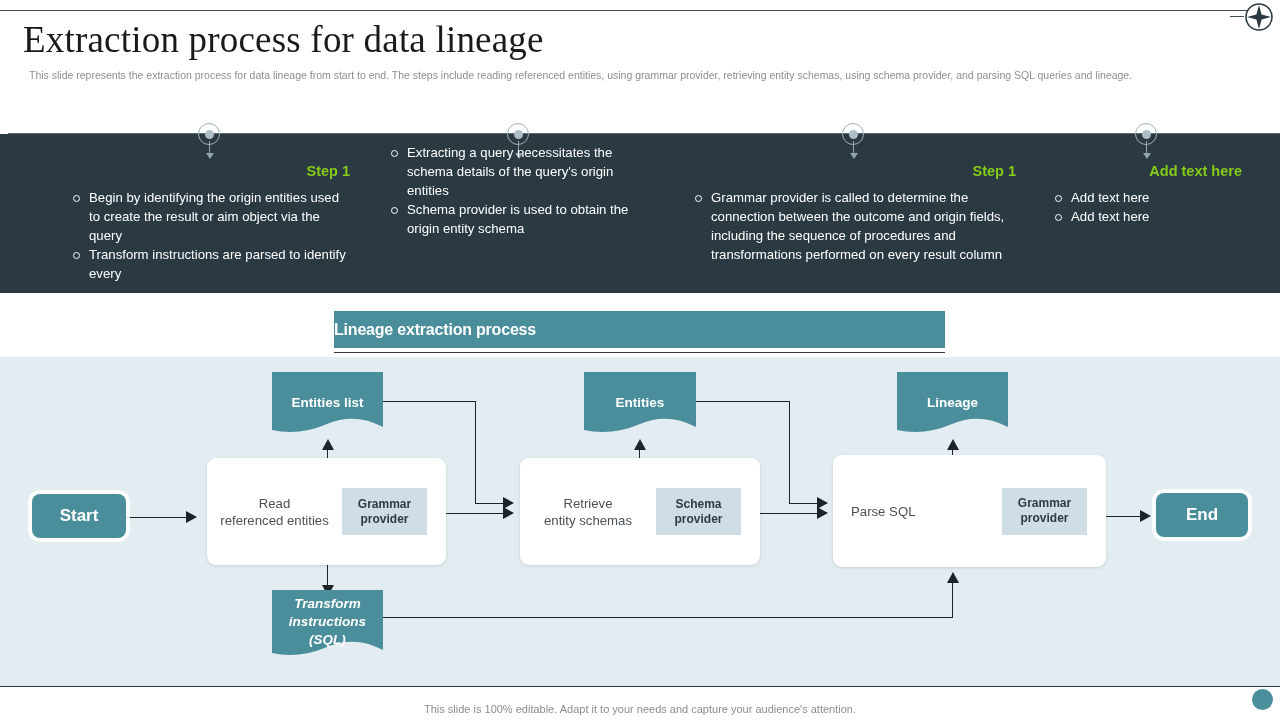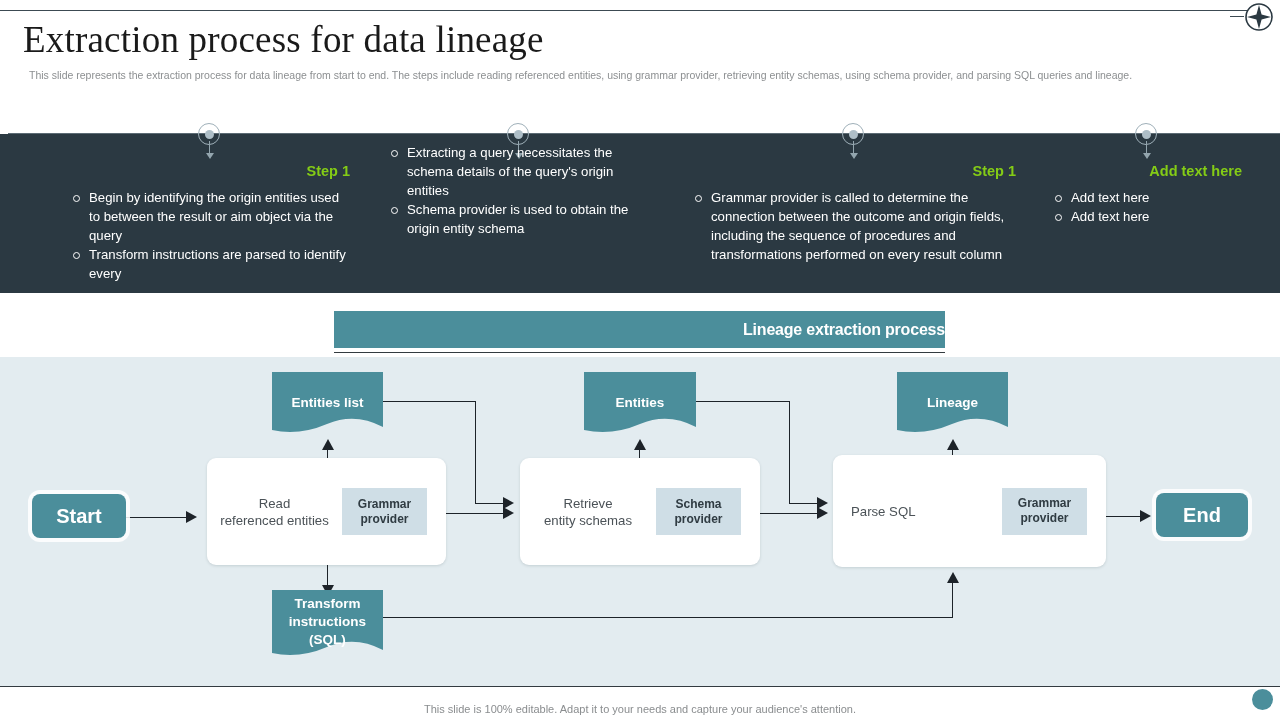--- a/index.html
+++ b/index.html
@@ -83,21 +83,21 @@
     width: 0; height: 0;
     border-left: 4px solid transparent; border-right: 4px solid transparent;
     border-top: 6px solid #93a5ae;
   }
 
   
   .proc-title {
     position: absolute; left: 334px; top: 311px;
     width: 611px; height: 37px;
     background: #4b8e9b;
-    display: flex; align-items: center; justify-content: flex-end;
+    display: flex; align-items: center; justify-content: flex-start;
   }
   .proc-title span {
     color: #ffffff; font-size: 16px; font-weight: bold; letter-spacing: -.2px;
   }
   .proc-title-rule {
     position: absolute; left: 334px; top: 352px; width: 611px; height: 1px;
     background: #333b40;
   }
 
   
@@ -108,21 +108,21 @@
   .canvas-rule {
     position: absolute; left: 0; top: 686px; width: 1280px; height: 1px;
     background: #333b40;
   }
 
   
   .terminator {
     position: absolute;
     background: #4b8e9b;
     border-radius: 8px;
-    color: #ffffff; font-size: 20px; font-weight: bold;
+    color: #ffffff; font-size: 17px; font-weight: bold;
     display: flex; align-items: center; justify-content: center;
     box-shadow: 0 0 0 4px rgba(255,255,255,.85);
   }
 
   
   .proc-box {
     position: absolute;
     background: #ffffff;
     border-radius: 9px;
     box-shadow: 0 1px 3px rgba(40,60,70,.16);
@@ -207,21 +207,21 @@
 
     <div class="step-col" style="left:70px; width:280px;">
       <div class="step-marker">
         <div class="ring"></div>
           <div class="dot"></div>
           <div class="stem"></div>
           <div class="head"></div>
       </div>
       <div class="step-head">Step 1</div>
       <ul class="step-list">
-        <li>Begin by identifying the origin entities used to between the result or aim object via the query</li>
+        <li>Begin by identifying the origin entities used to create the result or aim object via the query</li>
         <li>Transform instructions are parsed to identify every</li>
       </ul>
     </div>
 
     <div class="step-col" style="left:388px; width:262px;">
       <div class="step-marker">
         <div class="ring"></div>
           <div class="dot"></div>
           <div class="stem"></div>
           <div class="head"></div>
@@ -378,21 +378,21 @@
       </svg>
       <div class="btxt">
           <span>Lineage</span>
         </div>
     </div>
 
     <div class="banner" style="left:272px; top:233px; width:111px; height:78px;">
       <svg class="flag" viewBox="0 0 111 78" preserveAspectRatio="none">
         <path d="M0 0 H111 V60 Q83 45 55 57 Q27 69 0 63 Z" fill="#4b8e9b"></path>
       </svg>
-      <div class="btxt" style="padding-bottom:14px;">
+      <div class="btxt" style="padding-bottom:14px;font-style:italic;">
         <div>
           <div>Transform</div>
           <div>instructions</div>
           <div>(SQL)</div>
         </div>
       </div>
     </div>
 
   </div>
 

